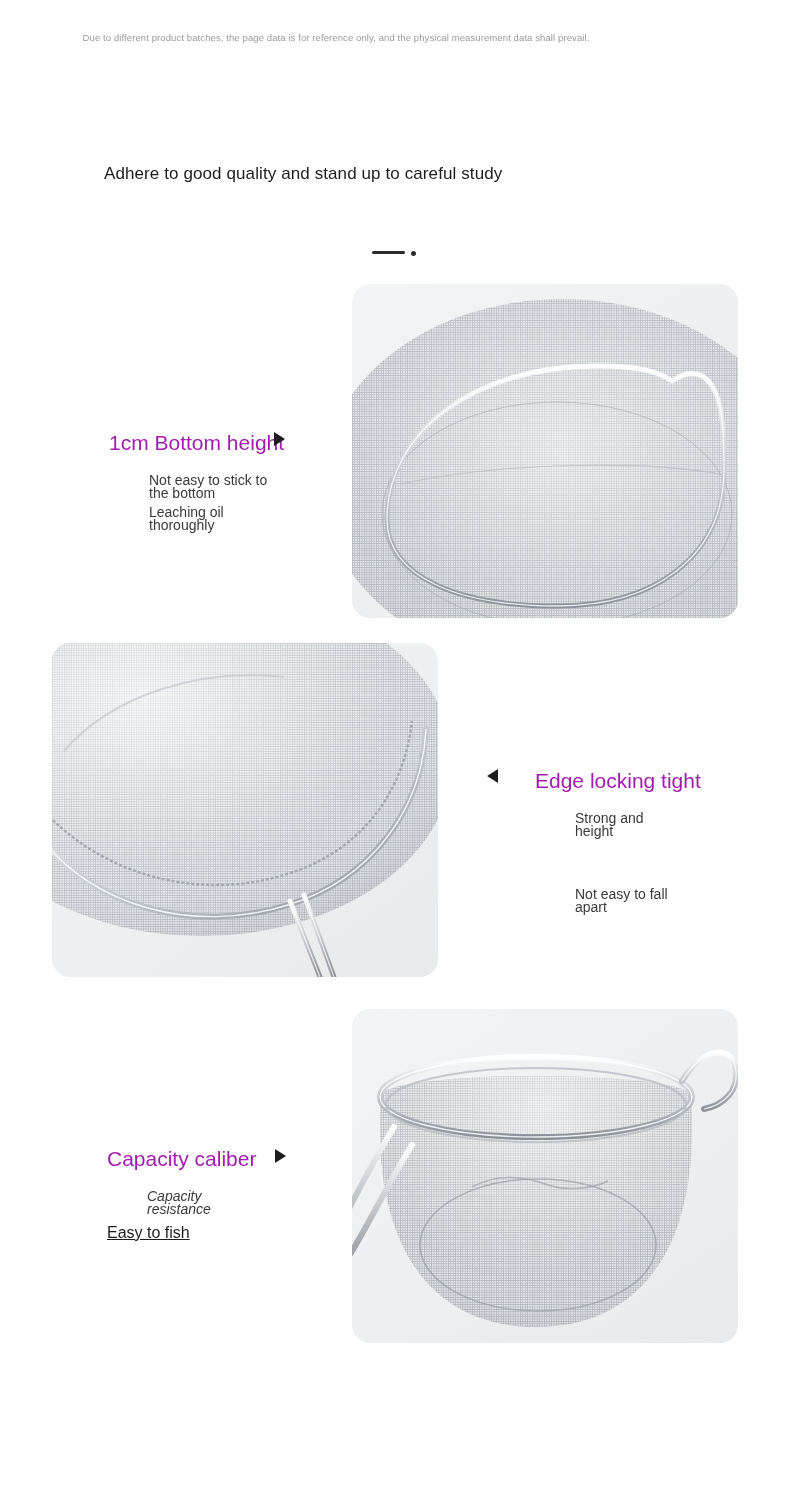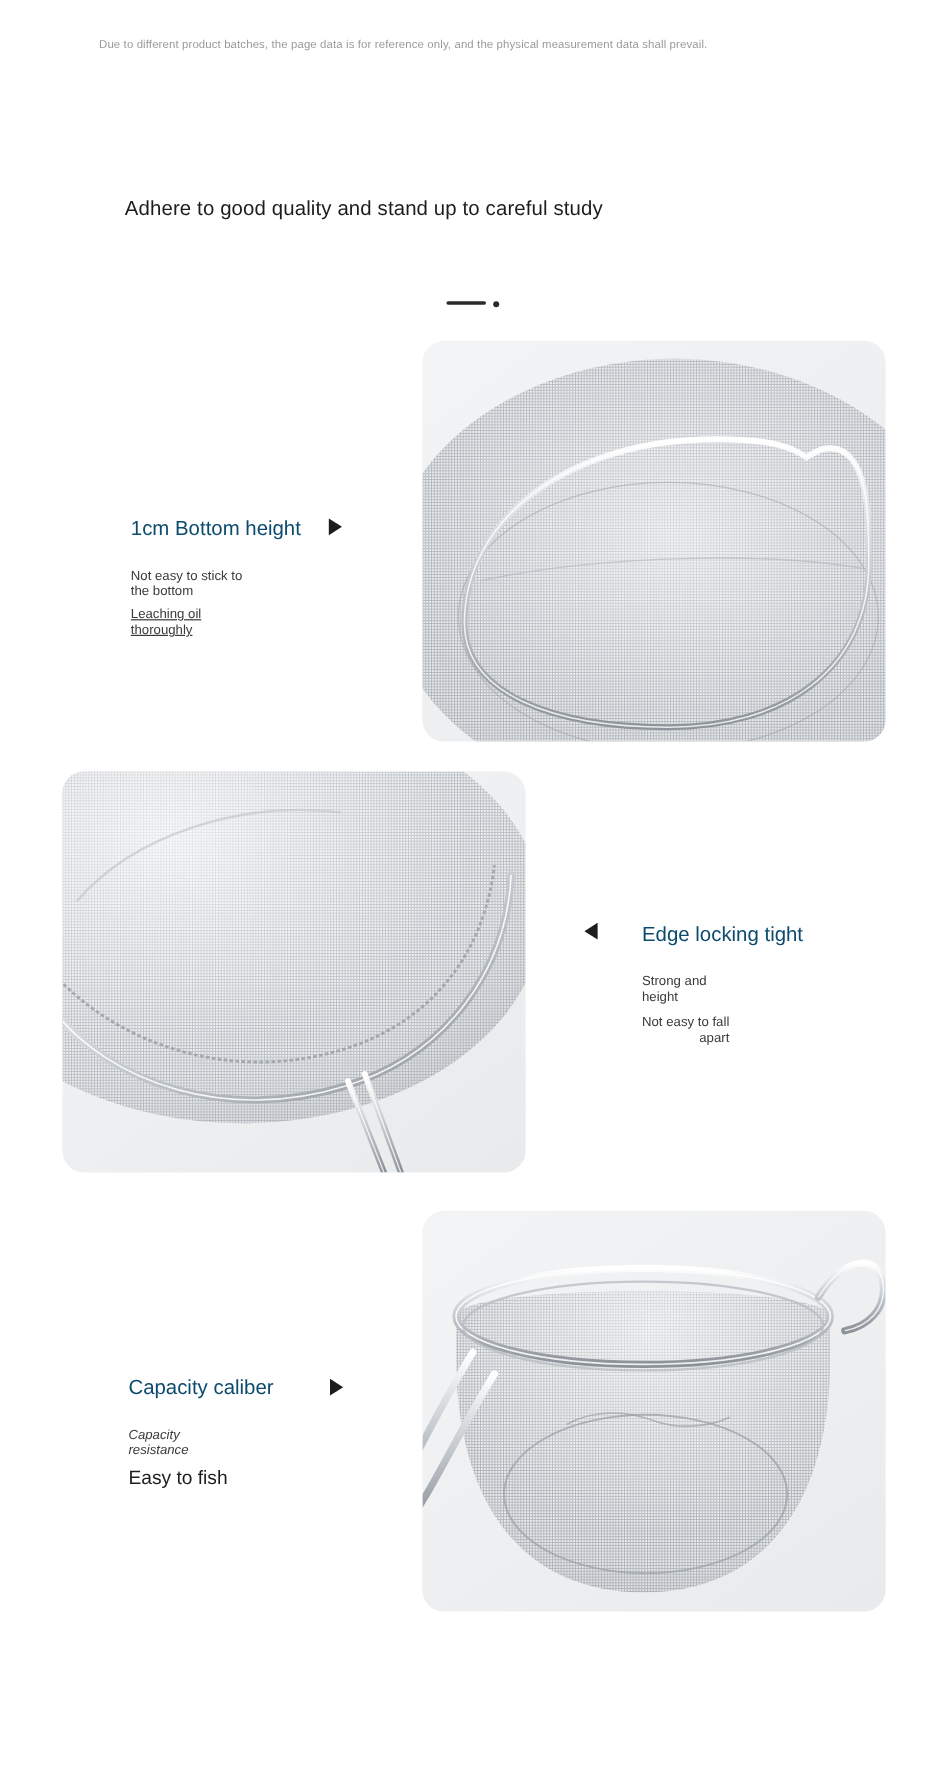--- a/index.html
+++ b/index.html
@@ -70,30 +70,31 @@
   .photo {
     position: absolute;
     border-radius: 18px;
     background: linear-gradient(145deg,#f3f4f5 0%, #eeeff1 55%, #e9eaec 100%);
     overflow: hidden;
   }
 
   
   .callout-title {
     position: absolute;
-    font-size: 17px;
-    color: #0c4a6e;
+    font-size: 21px;
+    color: #a21caf;
     white-space: nowrap;
   }
   .callout-sub {
     position: absolute;
-    font-size: 11px;
+    font-size: 14px;
     line-height: 13px;
     color: #3a3a3a;
     white-space: pre-line;
+    margin-left: 40px;
   }
   .callout-big {
     position: absolute;
     font-size: 16px;
     color: #1d1d1d;
     white-space: nowrap;
   }
   .tri-right {
     position: absolute;
     width: 0; height: 0;
@@ -151,21 +152,21 @@
     <path d="M35 235 C35 150 120 82 245 82 C300 82 312 92 320 97 C328 92 338 86 350 92 C372 104 372 150 372 185 C372 275 300 322 205 322 C110 322 35 295 35 235 Z" fill="none" stroke="#ffffff" stroke-width="1.3" opacity="0.8"></path>
 
     <path d="M48 200 C150 178 290 176 368 190" fill="none" stroke="#b5babf" stroke-width="1.2" opacity="0.7"></path>
   </svg>
 </div>
 
 <div class="callout-title" style="left:109px; top:431px;">1cm Bottom height</div>
 <div class="tri-right" style="left:274px; top:432px;"></div>
 <div class="callout-sub" style="left:109px; top:474px;">Not easy to stick to
 the bottom</div>
-<div class="callout-sub" style="left:109px; top:506px;text-decoration:underline;">Leaching oil
+<div class="callout-sub" style="left:109px; top:506px;">Leaching oil
 thoroughly</div>
 
 <div class="photo" style="left:52px; top:643px; width:386px; height:334px;">
   <svg width="386" height="334" viewBox="0 0 386 334" style="position:absolute;left:0;top:0;">
     <defs>
       <pattern id="mesh2" width="2.4" height="2.4" patternUnits="userSpaceOnUse">
         <rect width="2.4" height="2.4" fill="#eceef0"></rect>
         <rect width="2.4" height="0.7" fill="#b0b5ba"></rect>
         <rect width="0.7" height="2.4" fill="#b0b5ba"></rect>
       </pattern>
@@ -195,21 +196,21 @@
     <path d="M252 252 L282 334" fill="none" stroke="url(#wire2)" stroke-width="5" stroke-linecap="round"></path>
     <path d="M238 258 L268 334" fill="none" stroke="#ffffff" stroke-width="1.1" opacity="0.8"></path>
     <path d="M252 252 L282 334" fill="none" stroke="#ffffff" stroke-width="1.1" opacity="0.8"></path>
   </svg>
 </div>
 
 <div class="tri-left" style="left:487px; top:769px;"></div>
 <div class="callout-title" style="left:535px; top:769px;text-align:center;">Edge locking tight</div>
 <div class="callout-sub" style="left:535px; top:812px;">Strong and
 height</div>
-<div class="callout-sub" style="left:535px; top:846px;text-align:right;">Not easy to fall
+<div class="callout-sub" style="left:535px; top:888px;">Not easy to fall
 apart</div>
 
 <div class="photo" style="left:352px; top:1009px; width:386px; height:334px;">
   <svg width="386" height="334" viewBox="0 0 386 334" style="position:absolute;left:0;top:0;">
     <defs>
       <pattern id="mesh3" width="2.4" height="2.4" patternUnits="userSpaceOnUse">
         <rect width="2.4" height="2.4" fill="#e8eaec"></rect>
         <rect width="2.4" height="0.7" fill="#a7acb2"></rect>
         <rect width="0.7" height="2.4" fill="#a7acb2"></rect>
       </pattern>
@@ -246,13 +247,13 @@
     <path d="M42 118 C10 170 -14 226 -34 250" fill="none" stroke="url(#wire3)" stroke-width="6" stroke-linecap="round"></path>
     <path d="M60 136 C28 188 6 238 -14 262" fill="none" stroke="url(#wire3)" stroke-width="6" stroke-linecap="round"></path>
     <path d="M-34 250 C-44 260 -40 272 -22 268" fill="none" stroke="url(#wire3)" stroke-width="6" stroke-linecap="round"></path>
   </svg>
 </div>
 
 <div class="callout-title" style="left:107px; top:1147px;">Capacity caliber</div>
 <div class="tri-right" style="left:275px; top:1149px;"></div>
 <div class="callout-sub" style="left:107px; top:1190px;font-style:italic;">Capacity
 resistance</div>
-<div class="callout-big" style="left:107px; top:1224px;">Easy to fish</div>
+<div class="callout-big" style="left:107px; top:1224px;text-decoration:underline;">Easy to fish</div>
 
 </body></html>

